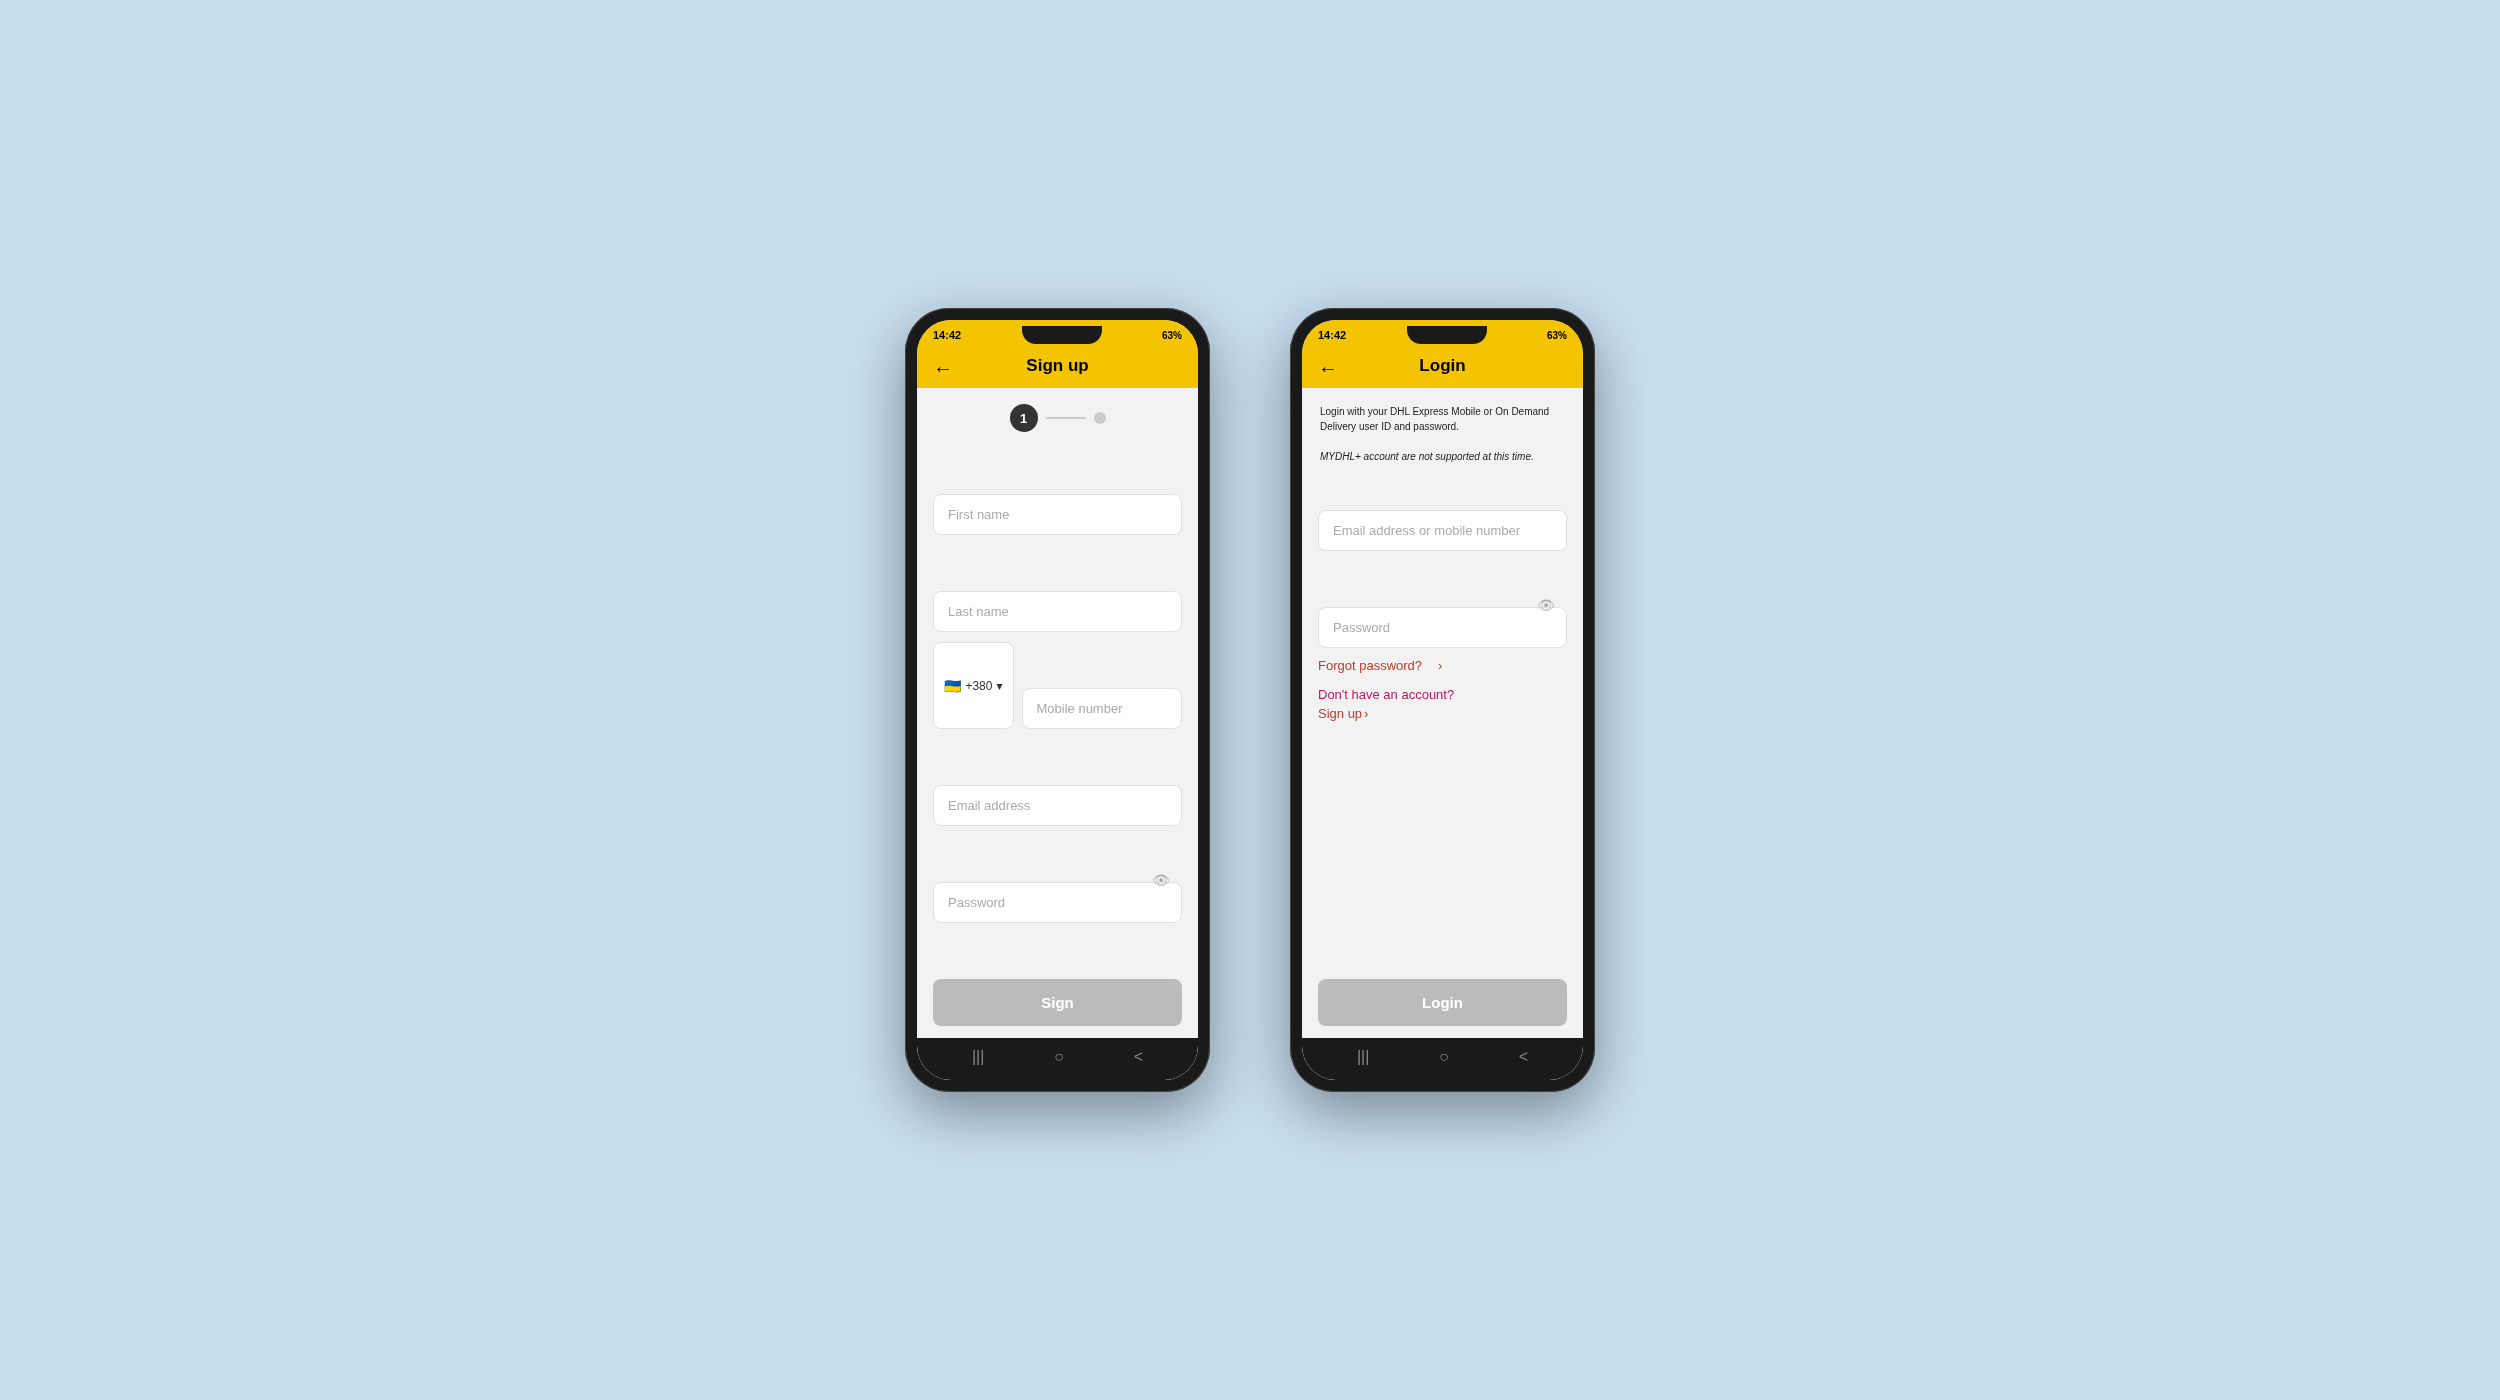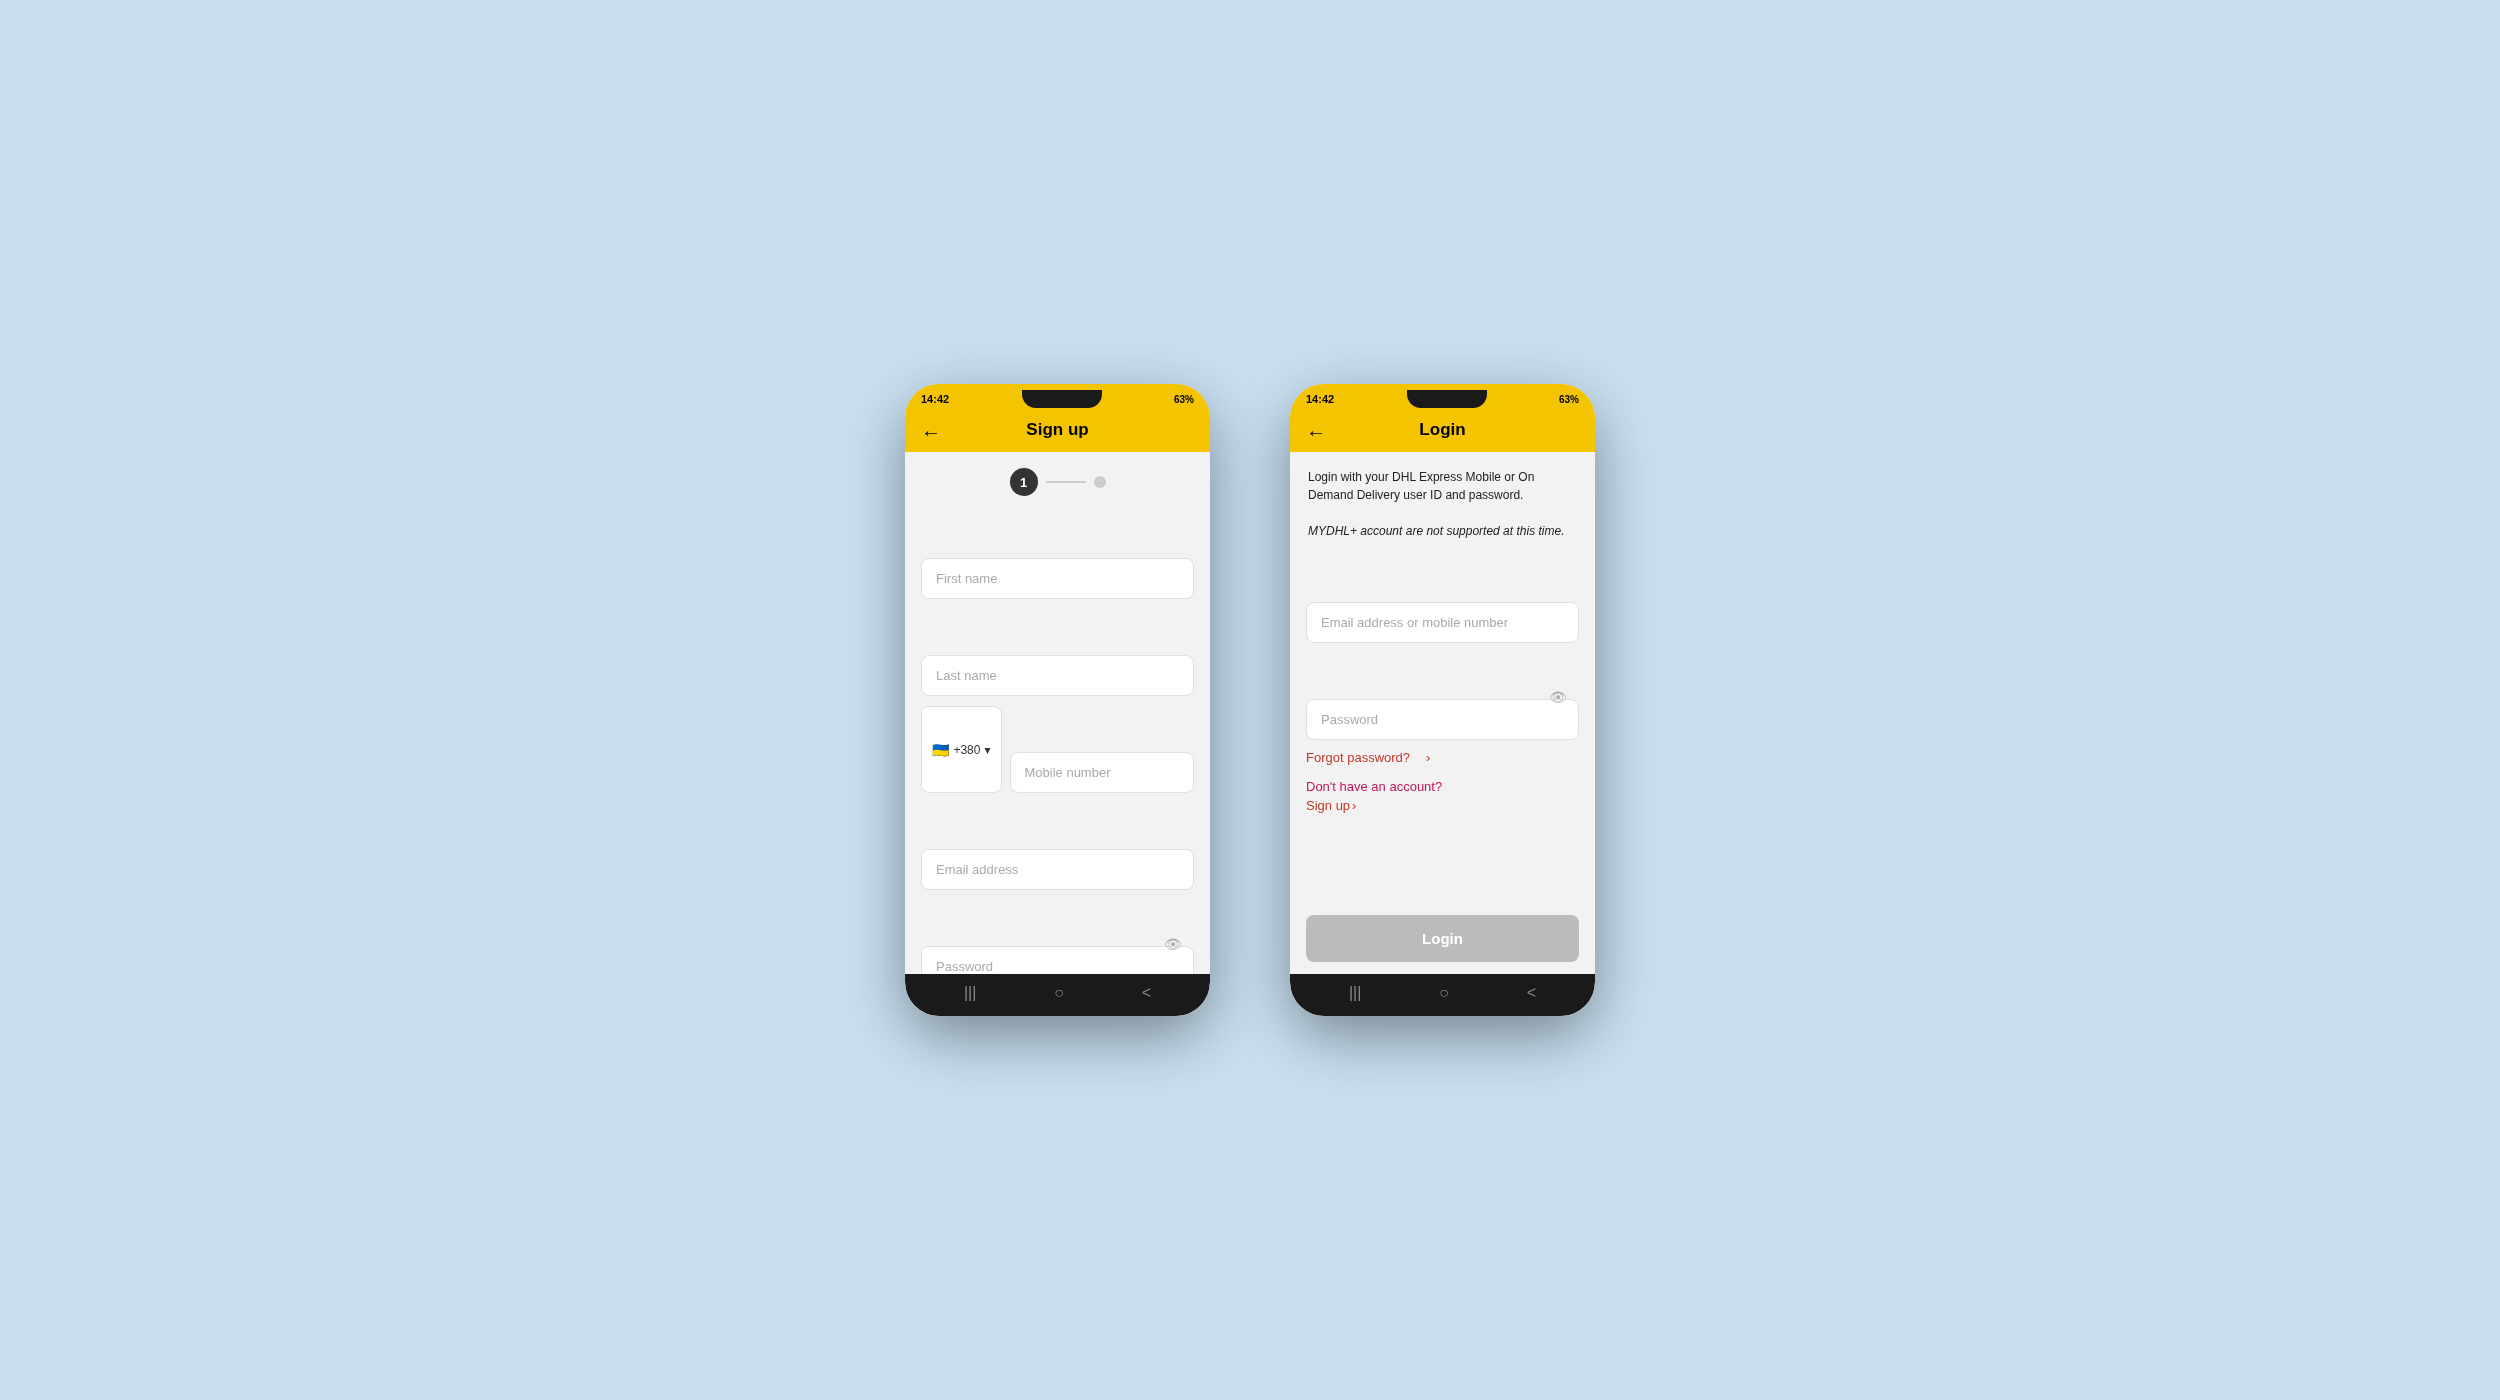--- a/index.html
+++ b/index.html
@@ -17,23 +17,24 @@
 
     .phones-container {
       display: flex;
       gap: 80px;
       align-items: center;
     }
 
     
     .phone {
       width: 305px;
-      height: 632px;
+      height: 784px;
       background: #1a1a1a;
       border-radius: 44px;
+      padding: 12px;
       box-shadow: 0 20px 60px rgba(0,0,0,0.4), inset 0 0 0 1px #444;
       position: relative;
       display: flex;
       flex-direction: column;
     }
 
     .phone-inner {
       flex: 1;
       background: #f2f2f2;
       border-radius: 34px;
@@ -219,24 +220,23 @@
       padding: 10px 20px 14px;
     }
 
     .nav-icon {
       color: #888;
       font-size: 16px;
     }
 
     
     .login-description {
-      font-size: 12px;
+      font-size: 10px;
       color: #222;
       line-height: 1.5;
-      margin-bottom: 16px;
       padding: 0 2px;
     }
 
     .login-description em {
       font-style: italic;
     }
 
     .forgot-password {
       color: #c0392b;
       font-size: 13px;

